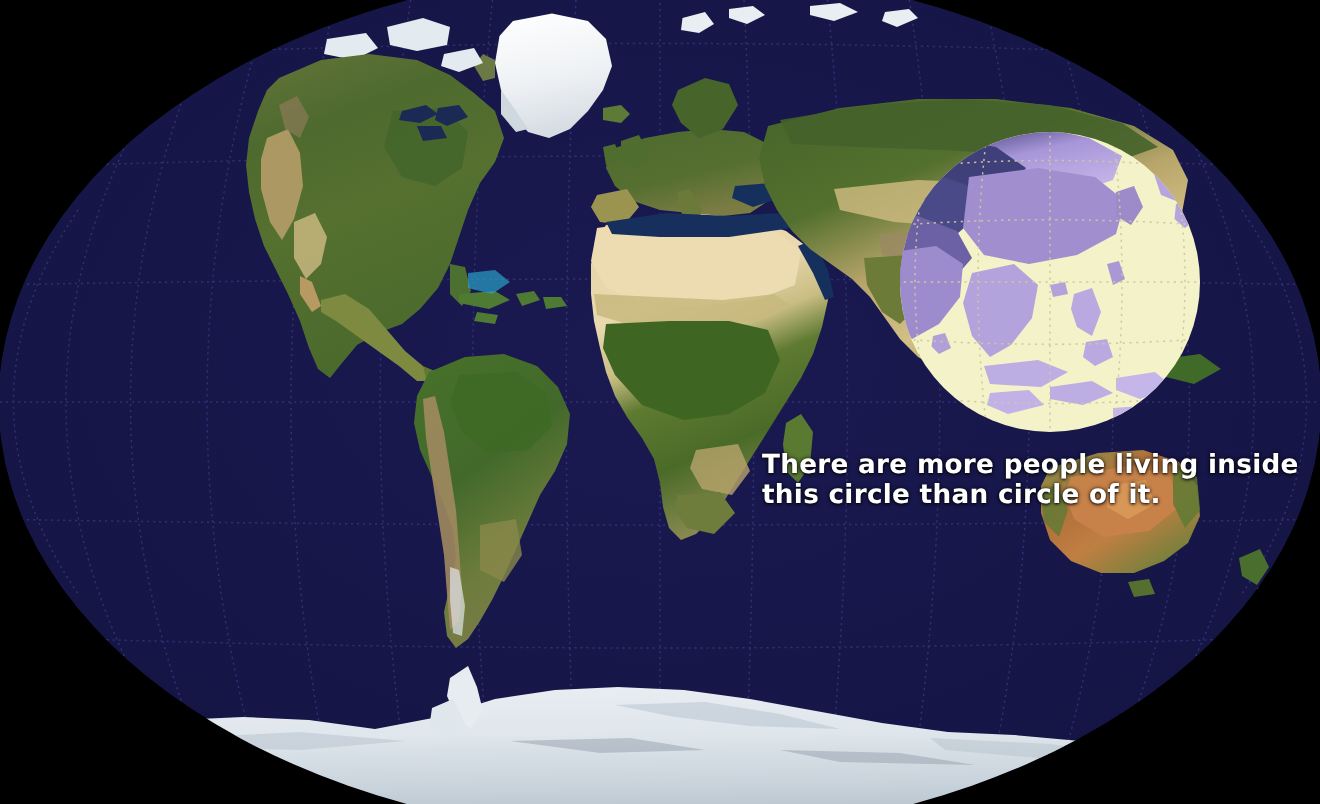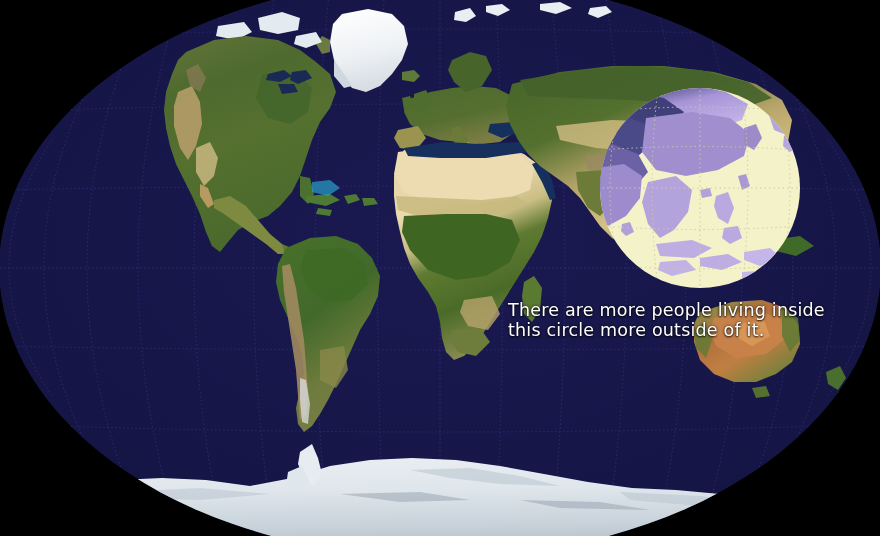--- a/index.html
+++ b/index.html
@@ -2,21 +2,21 @@
 <html><head>
 <meta charset="utf-8">
 <style>
   html,body{margin:0;padding:0;background:#000;}
   body{width:880px;height:536px;overflow:hidden;font-family:"DejaVu Sans","Liberation Sans",sans-serif;}
   #stage{position:relative;width:880px;height:536px;background:#000;overflow:hidden;}
   #mapsvg{position:absolute;left:0;top:0;width:880px;height:536px;display:block;}
 
   #caption{
     position:absolute;left:508px;top:300px;width:350px;
-    color:#ffffff;font-weight:normal;font-size:17.5px;line-height:20px;
+    color:#ffffff;font-weight:bold;font-size:17.5px;line-height:20px;
     letter-spacing:0.2px;
     text-shadow:0 1px 2px rgba(0,0,0,.85), 0 0 3px rgba(0,0,0,.7);
     pointer-events:none;
   }
   #caption div{white-space:nowrap;}
 </style>
 </head>
 <body>
 
 <div id="stage">
@@ -379,16 +379,16 @@
           <path d="M742,88 Q754,188 742,288"></path>
           <path d="M782,106 Q798,188 782,270"></path>
           <path d="M618,106 Q602,188 618,270"></path>
         </g>
       </g>
     </g>
   </svg>
 
   <div id="caption">
     <div>There are more people living inside</div>
-    <div>this circle more outside of it.</div>
+    <div>this circle than circle of it.</div>
   </div>
 
 </div>
 
 </body></html>

